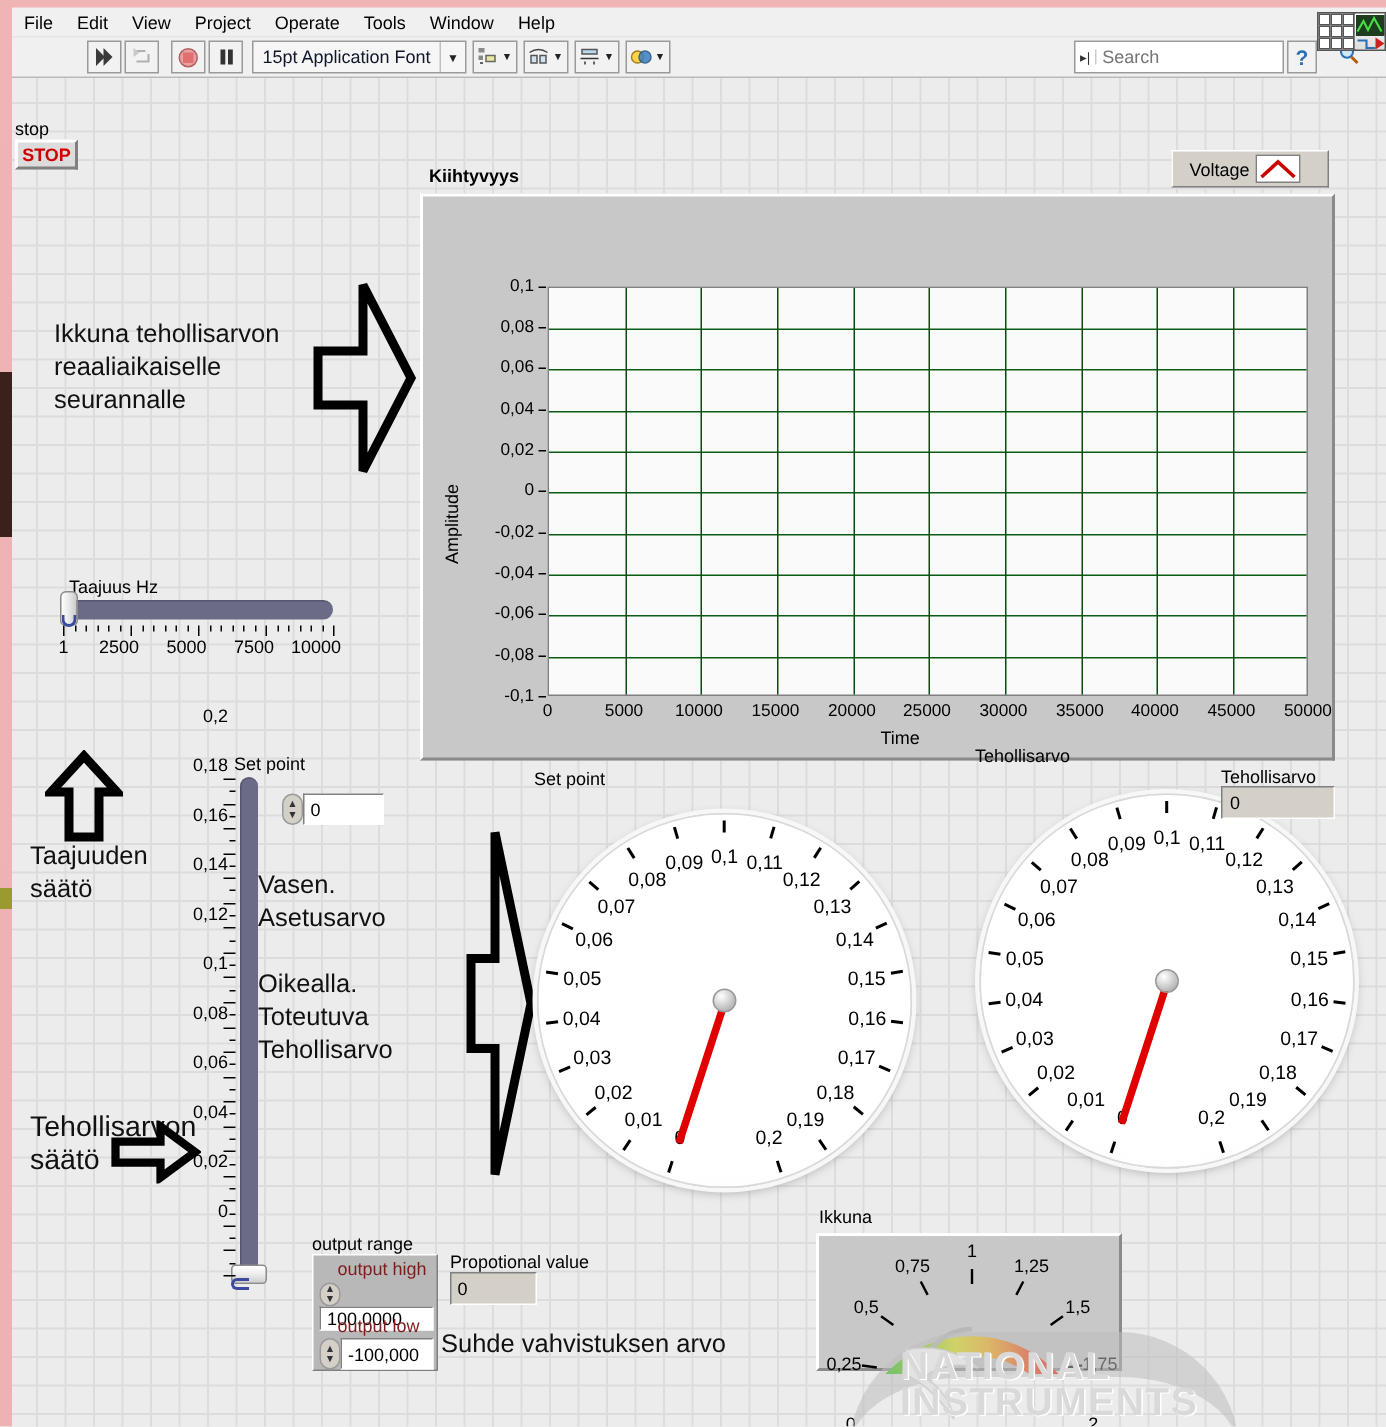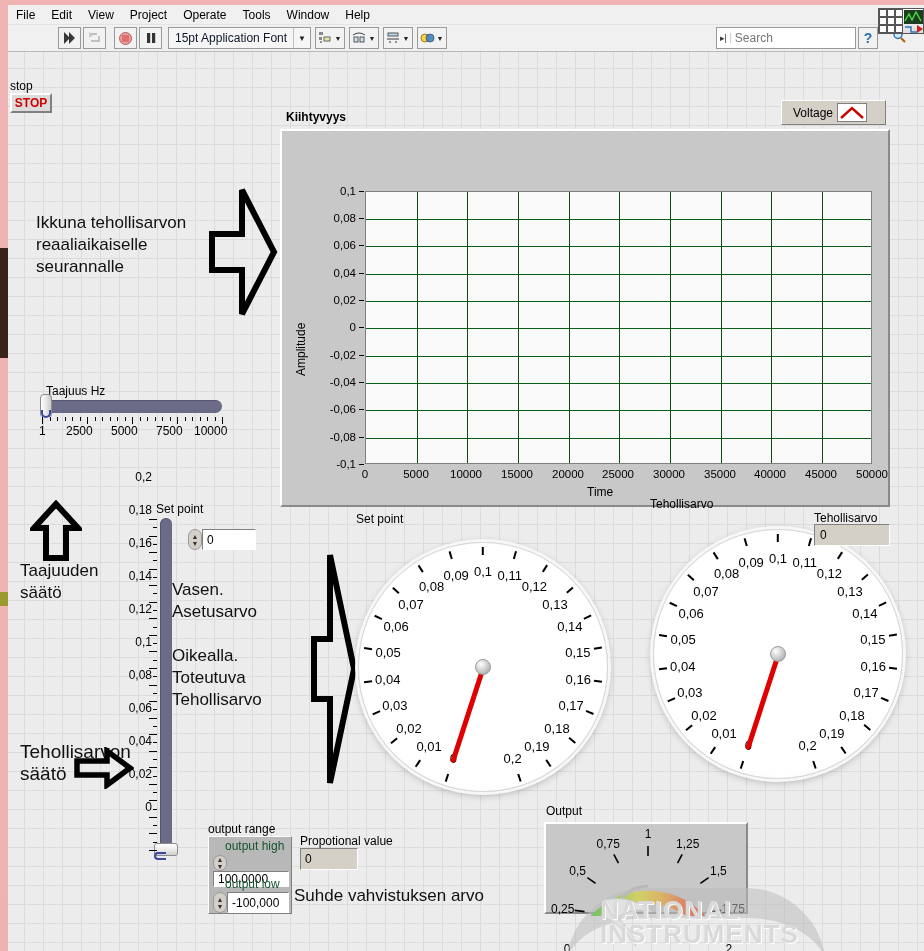--- a/index.html
+++ b/index.html
@@ -227,21 +227,21 @@
   }
 
   
   #or-label { left:200px; top:770px; }
   #or-box {
     position:absolute; left:200px; top:784px; width:84px; height:78px;
     background:#b8b8b8;
     border-top:1px solid #fff; border-left:1px solid #fff;
     border-right:1px solid #808080;border-bottom:1px solid #808080;
   }
-  .or-sub-label { position:absolute; font-size:12px; color:#14532d; }
+  .or-sub-label { position:absolute; font-size:12px; color:#7f1d1d; }
   .or-field {
     position:absolute; height:21px; display:flex; align-items:stretch;
   }
 
   #prop-label { left:292px; top:782px; }
   #prop-field {
     position:absolute; left:292px; top:796px; width:58px;height:22px;
     background:#d4d0c8;
     border-top:1px solid #808080; border-left:1px solid #808080;
     border-right:1px solid #fff; border-bottom:1px solid #fff;
@@ -697,21 +697,21 @@
       </div>
       <div class="num-field">-100,000</div>
     </div>
   </div>
 
   <div class="lbl" id="prop-label">Propotional value</div>
   <div id="prop-field">0</div>
 
   <div class="note" style="left:286px; top:833px;">Suhde vahvistuksen arvo</div>
 
-  <div class="lbl" id="out-label">Output</div>
+  <div class="lbl" id="out-label">Ikkuna</div>
   <div id="out-frame">
       <svg width="204" height="92" viewBox="0 0 204 92" style="position: absolute; left: 0px; top: 0px;">
         <defs>
           <linearGradient id="outgrad" x1="0" y1="0" x2="1" y2="0">
             <stop offset="0%" stop-color="#00c000"></stop>
             <stop offset="22%" stop-color="#66d400"></stop>
             <stop offset="42%" stop-color="#e8ea00"></stop>
             <stop offset="58%" stop-color="#ffb000"></stop>
             <stop offset="78%" stop-color="#ff3c00"></stop>
             <stop offset="100%" stop-color="#e00000"></stop>

